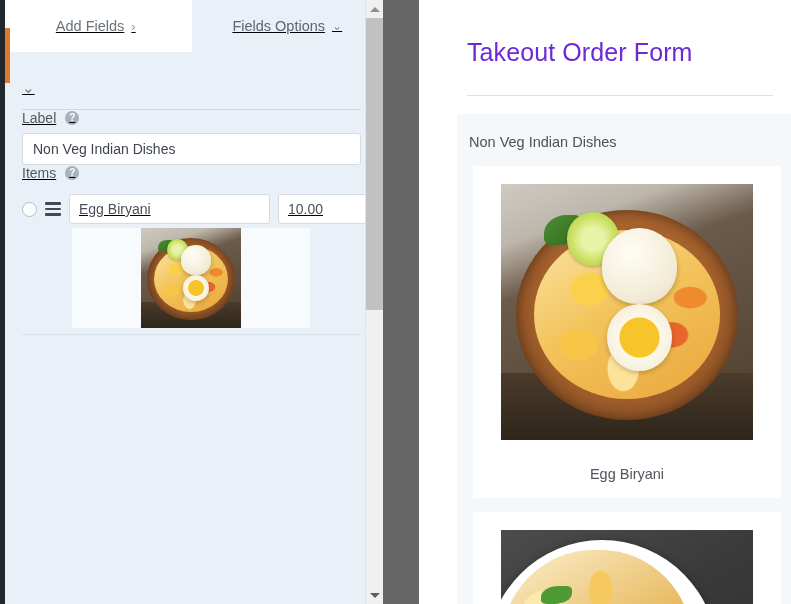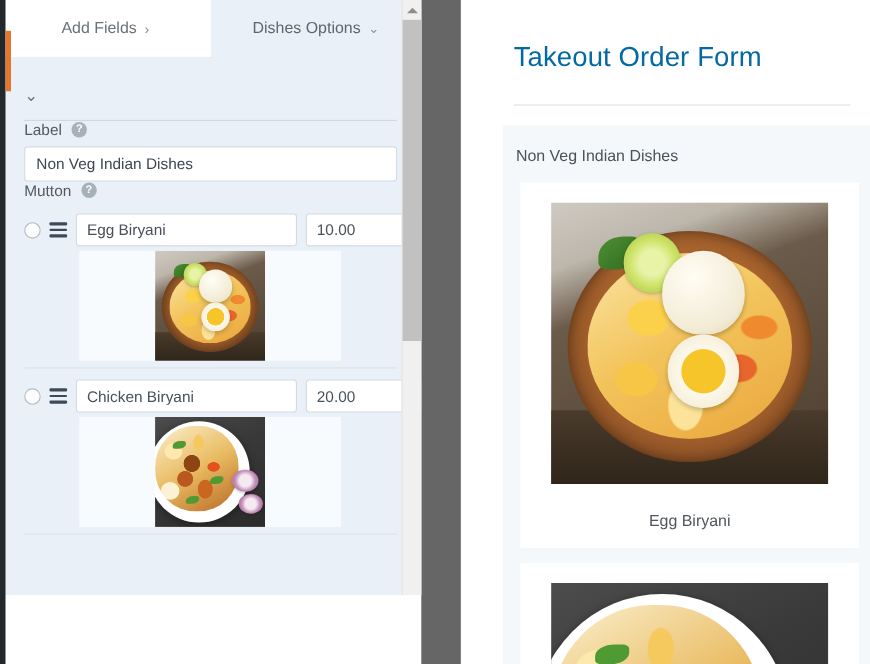--- a/index.html
+++ b/index.html
@@ -27,24 +27,25 @@
     position: absolute; left: 5px; top: 28px;
     width: 5px; height: 55px;
     background: #e27730;
     z-index: 8;
   }
 
   
   .builder {
     position: relative;
     width: 383px;
-    height: 541px;
+    height: 604px;
     background: #e9f0f8;
     flex: 0 0 383px;
     overflow: hidden;
+    text-decoration: underline;
   }
   .tabs {
     display: flex;
     height: 52px;
     width: 100%;
     border-bottom: 1px solid #a7b2bf;
     background: #e9f0f8;
   }
   .tab {
     flex: 1 1 50%;
@@ -239,21 +240,21 @@
   
   .preview {
     flex: 1 1 auto;
     height: 604px;
     background: #ffffff;
     overflow: hidden;
     position: relative;
   }
   .form-title {
     font-size: 25px;
-    color: #0369a1;
+    color: #6d28d9;
     font-weight: normal;
     padding: 38px 0 0 48px;
     letter-spacing: .1px;
   }
   .title-rule {
     height: 1px;
     background: #e0e0e0;
     margin: 28px 18px 0 48px;
   }
   .fieldgroup {
@@ -381,21 +382,21 @@
   <div class="rail-orange"></div>
 
   <div class="builder">
 
     <div class="tabs">
       <div class="tab inactive">
         <span>Add Fields</span>
         <span class="arrow">›</span>
       </div>
       <div class="tab active">
-        <span>Dishes Options</span>
+        <span>Fields Options</span>
         <span class="chev">⌄</span>
       </div>
     </div>
 
     <div class="panel-body">
 
       <div class="field-header">
         <span class="collapse-chev">⌄</span>
       </div>
       <div class="hr-soft"></div>
@@ -403,21 +404,21 @@
       <div class="grp">
         <div class="lbl">
           <span>Label</span>
           <span class="help">?</span>
         </div>
         <input class="txtinput" type="text" value="Non Veg Indian Dishes" style="">
       </div>
 
       <div class="grp">
         <div class="lbl">
-          <span>Mutton</span>
+          <span>Items</span>
           <span class="help">?</span>
         </div>
       </div>
 
       <div class="items">
 
         <div class="item-block">
           <div class="item-row">
             <div class="radio-dot"></div>
             <div class="drag">
@@ -438,47 +439,20 @@
                 <div class="mint"></div>
                   <div class="lime"></div>
                 <div class="egg1"></div>
                   <div class="egg2"></div>
               </div>
             </div>
           </div>
           <div class="item-sep"></div>
         </div>
 
-        <div class="item-block">
-          <div class="item-row">
-            <div class="radio-dot"></div>
-            <div class="drag">
-                <i></i>
-                <i></i>
-                <i></i>
-              </div>
-            <input class="item-name" type="text" value="Chicken Biryani" style="">
-            <input class="item-price" type="text" value="20.00" style="">
-
-          </div>
-          <div class="thumb-wrap">
-            <div class="thumb">
-              <div class="photo ph-chick">
-                <div class="plate"></div>
-                  <div class="rice2"></div>
-                <div class="herb1"></div>
-                  <div class="herb2"></div>
-                  <div class="herb3"></div>
-                <div class="onion1"></div>
-                  <div class="onion2"></div>
-              </div>
-            </div>
-          </div>
-          <div class="item-sep"></div>
-        </div>
 
 
       </div>
     </div>
 
     <div class="scroll">
       <div class="sc-arrow up">
           <div class="tri-up"></div>
         </div>
       <div class="sc-thumb"></div>

